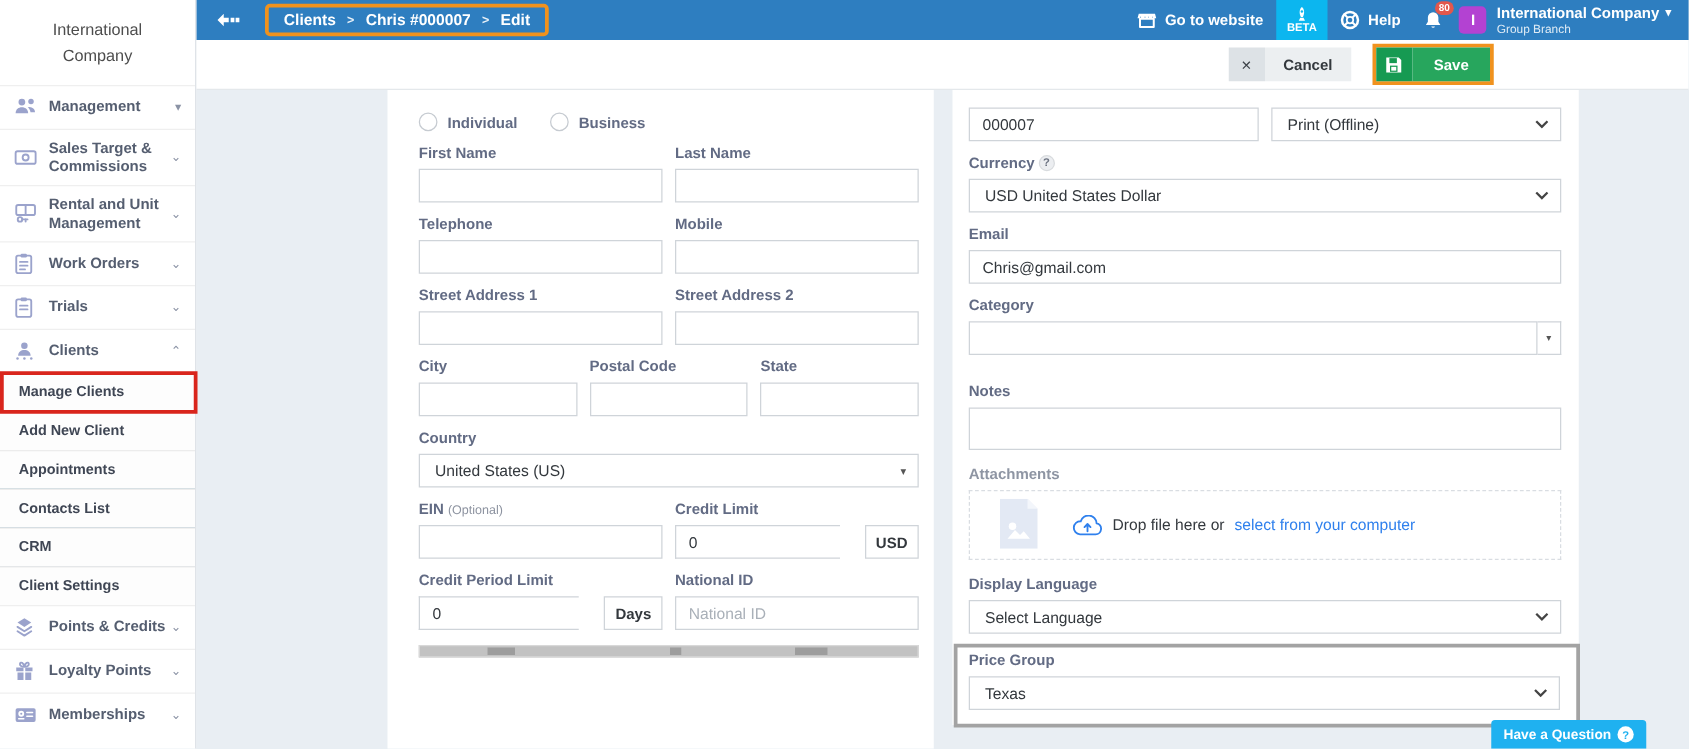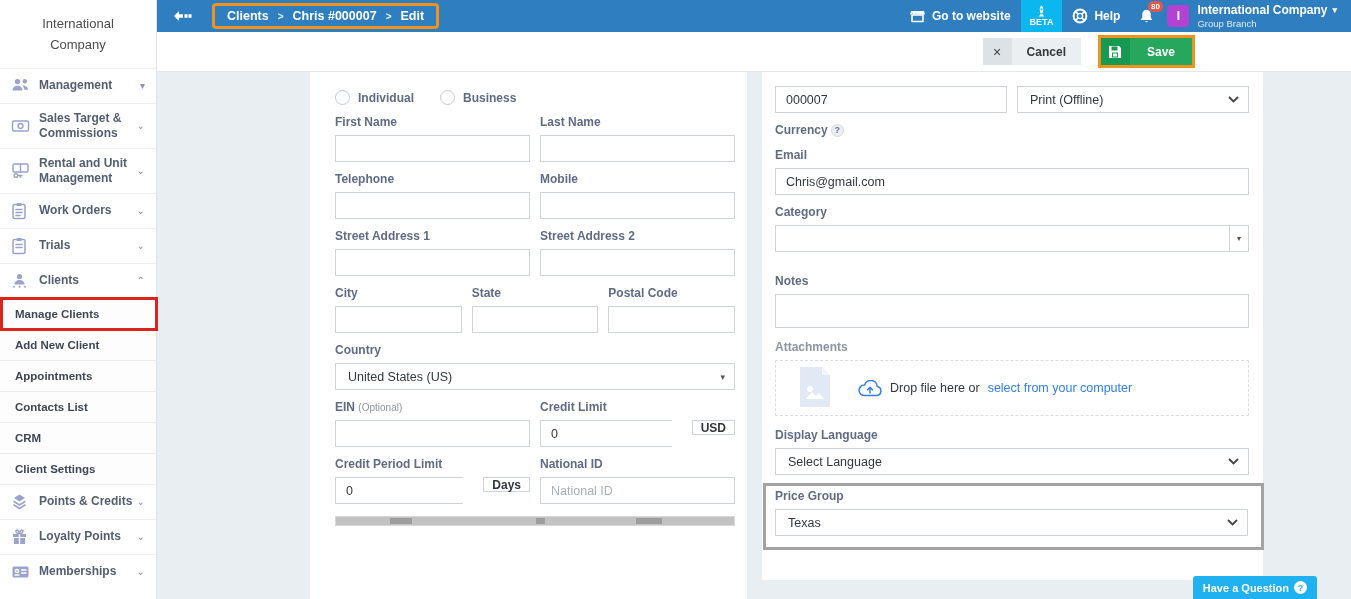--- a/index.html
+++ b/index.html
@@ -66,21 +66,21 @@
   .row2 { display:flex; gap:10px; }
   .row2 > div { flex:1; }
   .row3 { display:flex; gap:10px; }
   .row3 > div { flex:1; }
   .radio-row { margin-top:18px; display:flex; align-items:center; gap:26px; }
   .radio { display:flex; align-items:center; gap:8px; cursor:pointer; }
   .rdot { width:15px; height:15px; border-radius:50%; border:1px solid #c6cbd1; background:#fff; }
   .rlab { font-weight:bold; color:#626b84; }
   .grp { display:flex; }
   .grp .inp { border-right:none; }
-  .suffix { height:15px; border:1px solid #cfd4d9; display:flex; align-items:center; justify-content:center; font-weight:bold; color:#33383d; font-size:12px; padding:0 8px; white-space:nowrap;margin-left:20px; }
+  .suffix { height:27px; border:1px solid #cfd4d9; display:flex; align-items:center; justify-content:center; font-weight:bold; color:#33383d; font-size:12px; padding:0 8px; white-space:nowrap;margin-left:20px; }
   .combo { display:flex; }
   .combo .main-box { flex:1; height:27px; border:1px solid #cfd4d9; }
   .combo .dd-box { width:19px; height:27px; border:1px solid #cfd4d9; border-left:none; display:flex; align-items:center; justify-content:center; color:#555; font-size:8px; cursor:pointer; }
   .chev { flex:0 0 auto; }
   .caret-dn { color:#555; font-size:9px; }
 
   .notes-ta { height:34px; border:1px solid #cfd4d9; width:100%; }
   .attach { border:1px dashed #d9dde2; height:56px; display:flex; align-items:center; padding:0 12px; }
   .attach .fico { margin:0 26px 0 10px; }
   .attach .drop { display:flex; align-items:center; gap:8px; font-size:12.5px; color:#33383d; }
@@ -360,25 +360,25 @@
         <div class="inp"></div>
       </div>
     </div>
 
     <div class="sec row3">
       <div>
         <div class="flabel">City</div>
         <div class="inp"></div>
       </div>
       <div>
+        <div class="flabel">Postal Code</div>
+        <div class="inp"></div>
+      </div>
+      <div>
         <div class="flabel">State</div>
-        <div class="inp"></div>
-      </div>
-      <div>
-        <div class="flabel">Postal Code</div>
         <div class="inp"></div>
       </div>
     </div>
 
     <div class="sec">
       <div class="flabel">Country</div>
       <div class="sel">
         <span class="sval">United States (US)</span>
         <span class="caret-dn">▾</span>
       </div>
@@ -429,20 +429,26 @@
           <span class="sval">Print (Offline)</span>
           <svg class="chev" width="11" height="7" viewBox="0 0 11 7">
               <polyline points="1,1 5.5,5.5 10,1" fill="none" stroke="#444" stroke-width="1.8"></polyline>
             </svg>
         </div>
       </div>
     </div>
 
     <div class="sec">
       <div class="flabel"><span>Currency</span><span class="qbadge">?</span></div>
+      <div class="sel">
+        <span class="sval">USD United States Dollar</span>
+        <svg class="chev" width="11" height="7" viewBox="0 0 11 7">
+            <polyline points="1,1 5.5,5.5 10,1" fill="none" stroke="#444" stroke-width="1.8"></polyline>
+          </svg>
+      </div>
     </div>
 
     <div class="sec">
       <div class="flabel">Email</div>
       <div class="inp">Chris@gmail.com</div>
     </div>
 
     <div class="sec">
       <div class="flabel">Category</div>
       <div class="combo">

